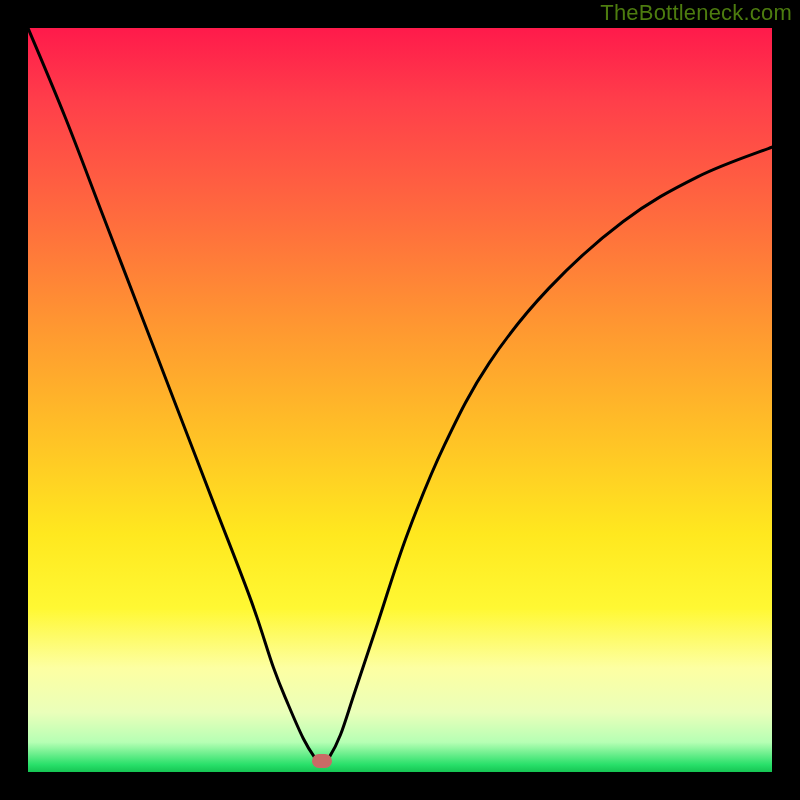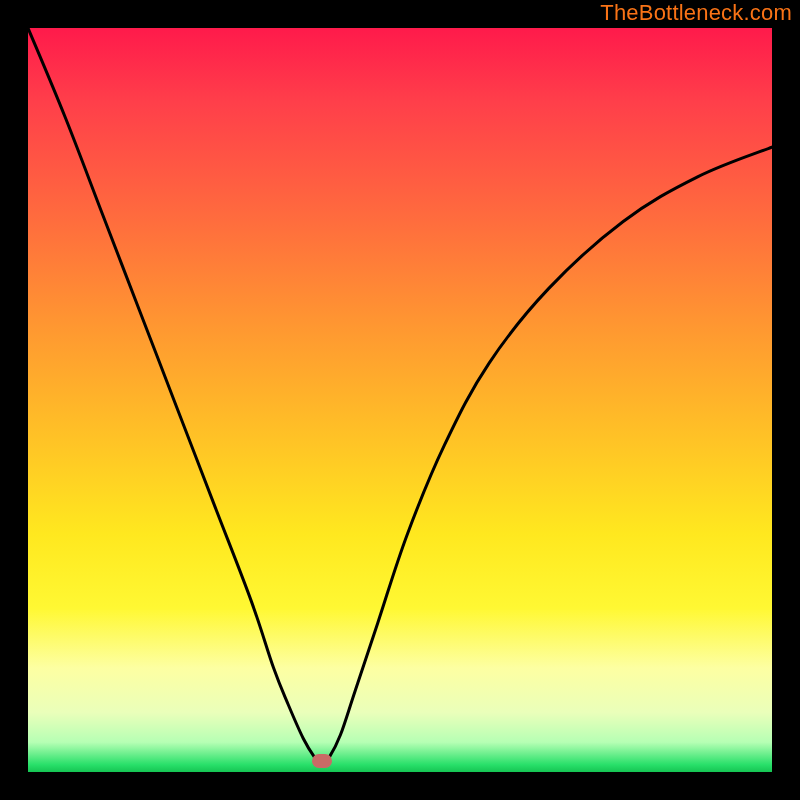--- a/index.html
+++ b/index.html
@@ -54,21 +54,21 @@
     width: 20px;
     height: 14px;
     background: #c96a66;
     border-radius: 7px;
     transform: translate(-50%, -50%);
   }
   .watermark {
     position: absolute;
     top: 0px;
     right: 8px;
-    color: #f97316;
+    color: #4d7c0f;
     font-size: 22px;
     font-weight: 500;
     letter-spacing: 0.2px;
     user-select: none;
     text-align: center;
   }
 </style>
 </head>
 <body>
 

